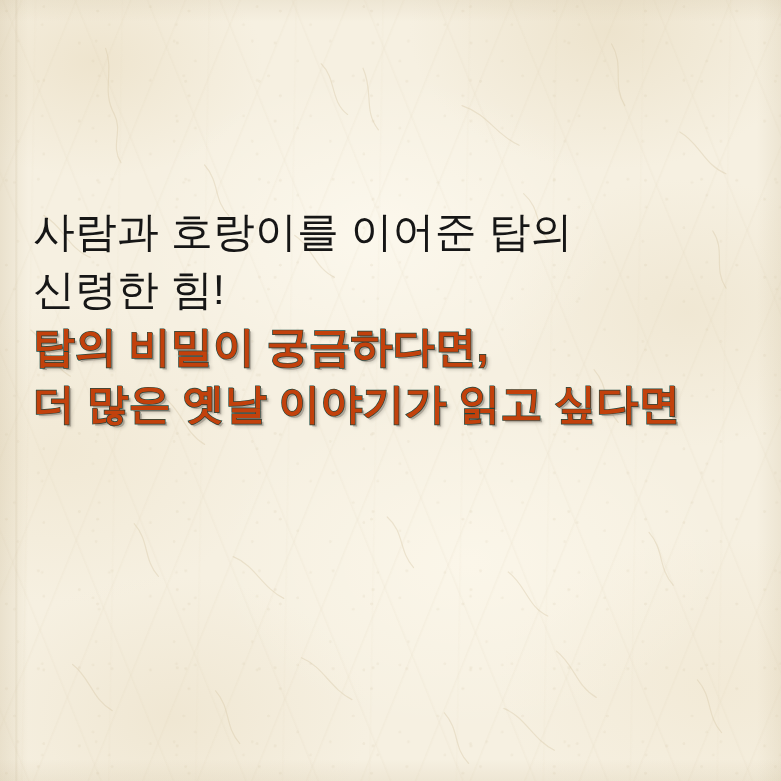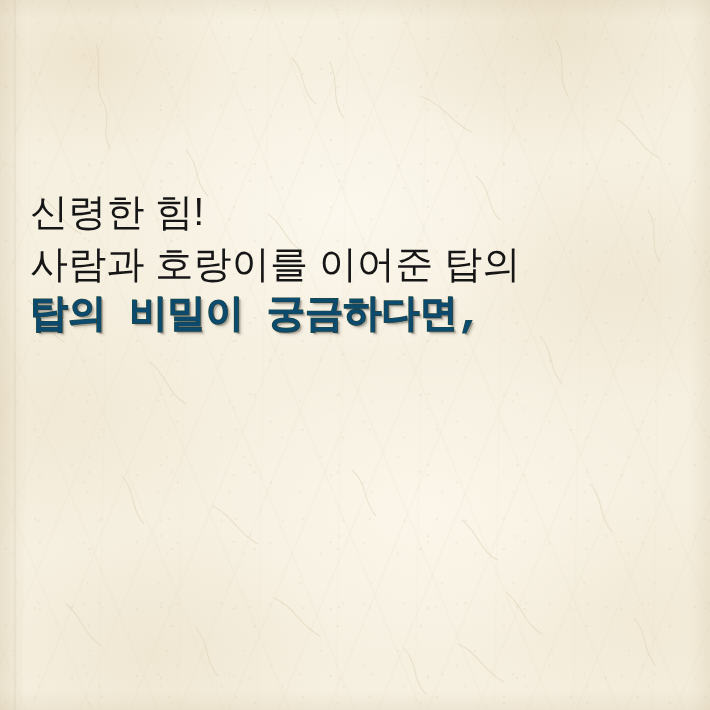--- a/index.html
+++ b/index.html
@@ -119,27 +119,26 @@
     font-size: 38px;
     font-weight: 400;
     line-height: 52px;
     color: #161616;
   }
 
   .line-accent {
     font-size: 38px;
     font-weight: 700;
     line-height: 52px;
-    color: #0c4a6e;
+    color: #c2410c;
     -webkit-text-stroke: 1.2px #1d4a43;
     paint-order: stroke fill;
     text-shadow:
       2px 2px 0 rgba(60, 55, 45, .28),
       3px 3px 3px rgba(60, 55, 45, .20);
-    font-family: Liberation Mono, monospace;
   }
 </style>
 </head>
 <body>
 
 <div id="card">
 
   <div class="tex tex-mottle"></div>
   <div class="tex tex-fiber"></div>
 
@@ -174,18 +173,19 @@
         <path d="M540 336 C554 352, 548 368, 562 384"></path>
       </g>
     </svg>
   </div>
 
   <div class="tex tex-grain"></div>
   <div class="tex tex-vignette"></div>
   <div class="tex tex-seam"></div>
 
   <div id="text-block">
+    <div class="line line-plain">사람과 호랑이를 이어준 탑의</div>
     <div class="line line-plain">신령한 힘!</div>
-    <div class="line line-plain">사람과 호랑이를 이어준 탑의</div>
     <div class="line line-accent">탑의 비밀이 궁금하다면,</div>
+    <div class="line line-accent">더 많은 옛날 이야기가 읽고 싶다면</div>
   </div>
 
 </div>
 
 </body></html>

